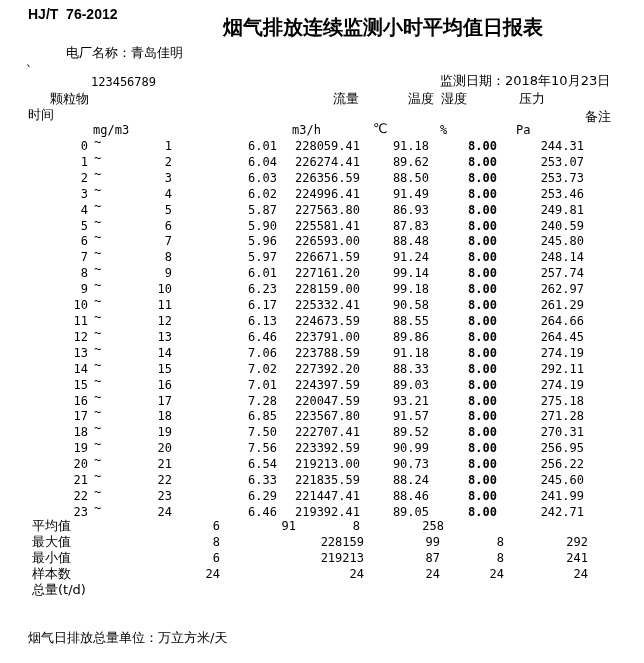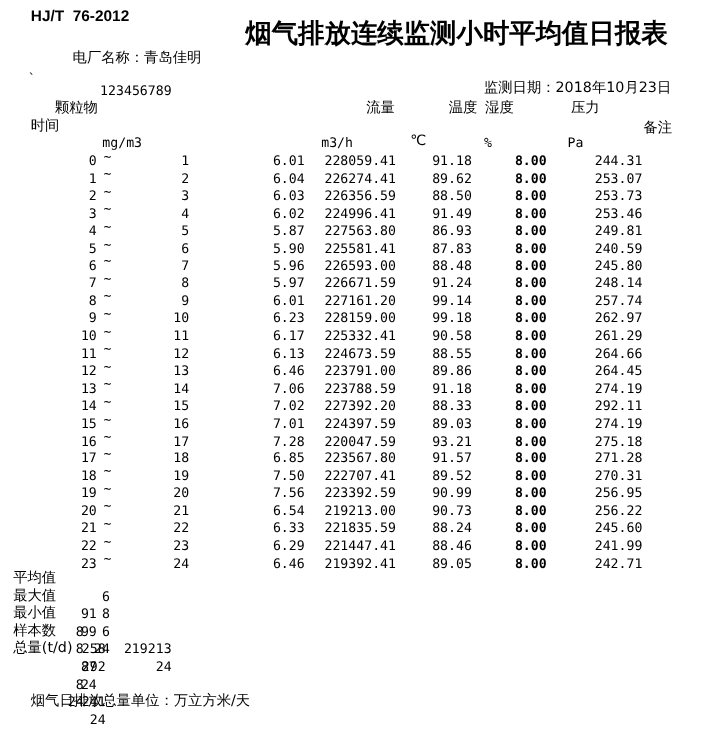--- a/index.html
+++ b/index.html
@@ -14,21 +14,21 @@
   .abs { position: absolute; white-space: pre; }
   .cjk { font-size: 13px; line-height: 15px; }
   .mono { font-family: "DejaVu Sans Mono", monospace; font-size: 12px; }
   .std-code {
     left: 28px; top: 6px;
     font-family: Liberation Sans, sans-serif;
     font-weight: bold; font-size: 14px;
   }
   .report-title {
     left: 223px; top: 14px;
-    font-weight: bold; font-size: 24px; letter-spacing: 0px;
+    font-weight: bold; font-size: 20px; letter-spacing: 0px;
   }
   .plant-line { left: 28px; top: 45px; margin-left: 38px; }
   .tick-mark { left: 26px; top: 64px; font-size: 12px; }
   .serial { left: 91px; top: 75px; }
   .date-line { left: 440px; top: 73px; }
 
   .hdr-dust { left: 50px;  top: 91px; }
   .hdr-flow { left: 333px; top: 91px; }
   .hdr-temp { left: 408px; top: 91px; }
   .hdr-hum  { left: 441px; top: 91px; }
@@ -49,21 +49,21 @@
   .c-tilde { width: 18px; text-align: left !important; padding-left: 6px; }
   .c-tilde b { font-weight: normal; position: relative; top: -4px; }
   .c-to   { width: 66px; }
   .c-dust { width: 105px; }
   .c-flow { width: 83px; }
   .c-temp { width: 69px; }
   .c-hum  { width: 68px; font-weight: bold; }
   .c-pres { width: 87px; }
 
   .summary { position: absolute; left: 0; top: 518px; width: 644px; }
-  .srow { display: flex; height: 16px; line-height: 16px; padding-left: 12px; flex-direction: column; }
+  .srow { display: flex; height: 16px; line-height: 16px; padding-left: 32px; }
   .srow span { display: inline-block; text-align: right; }
   .s-label { width: 100px; text-align: left !important; font-size: 13px; font-family: "DejaVu Sans", sans-serif; }
   .s-dust { width: 88px; }
   .s-flow { width: 144px; }
   .s-temp { width: 76px; }
   .s-hum  { width: 64px; }
   .s-pres { width: 84px; }
 
   .footer-note { left: 28px; top: 630px; }
 </style>
@@ -364,20 +364,21 @@
       <span class="s-label">平均值</span>
       <span class="s-dust">6</span>
       <span class="s-temp">91</span>
       <span class="s-hum">8</span>
       <span class="s-pres">258</span>
     </div>
 
     <div class="srow">
       <span class="s-label">最大值</span>
       <span class="s-dust">8</span>
+      <span class="s-flow">228159</span>
       <span class="s-temp">99</span>
       <span class="s-hum">8</span>
       <span class="s-pres">292</span>
     </div>
 
     <div class="srow">
       <span class="s-label">最小值</span>
       <span class="s-dust">6</span>
       <span class="s-flow">219213</span>
       <span class="s-temp">87</span>

